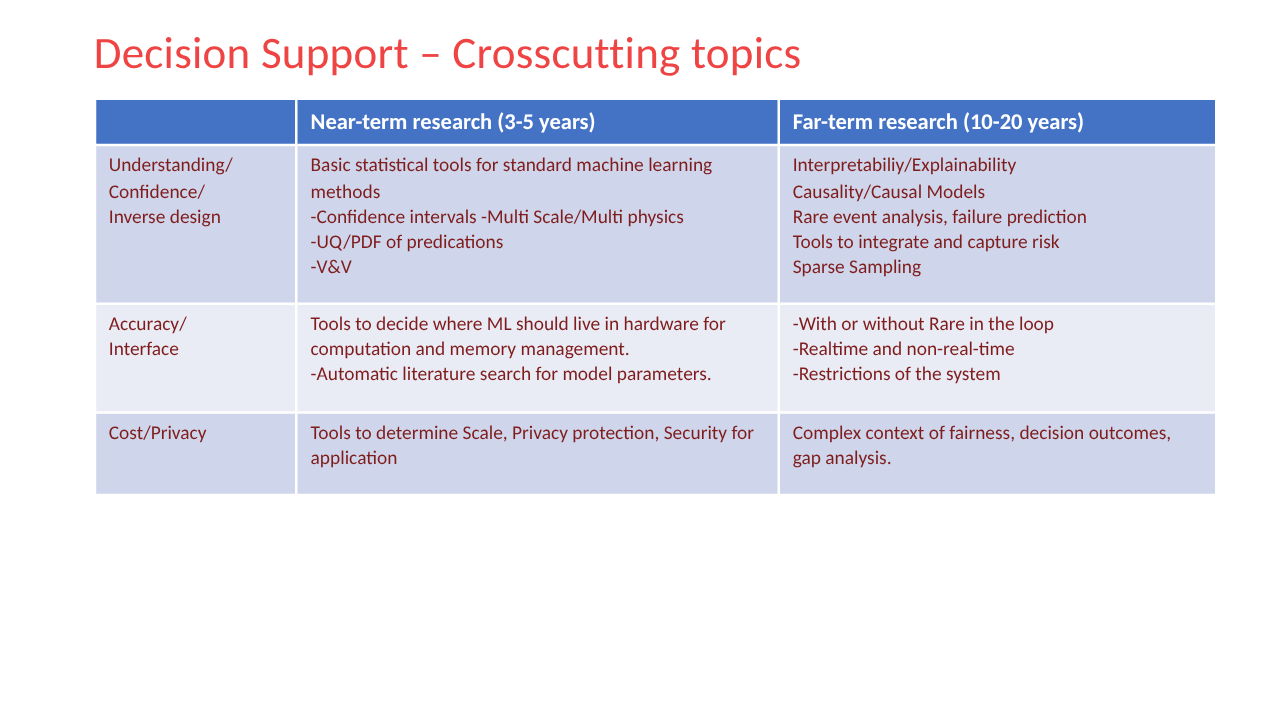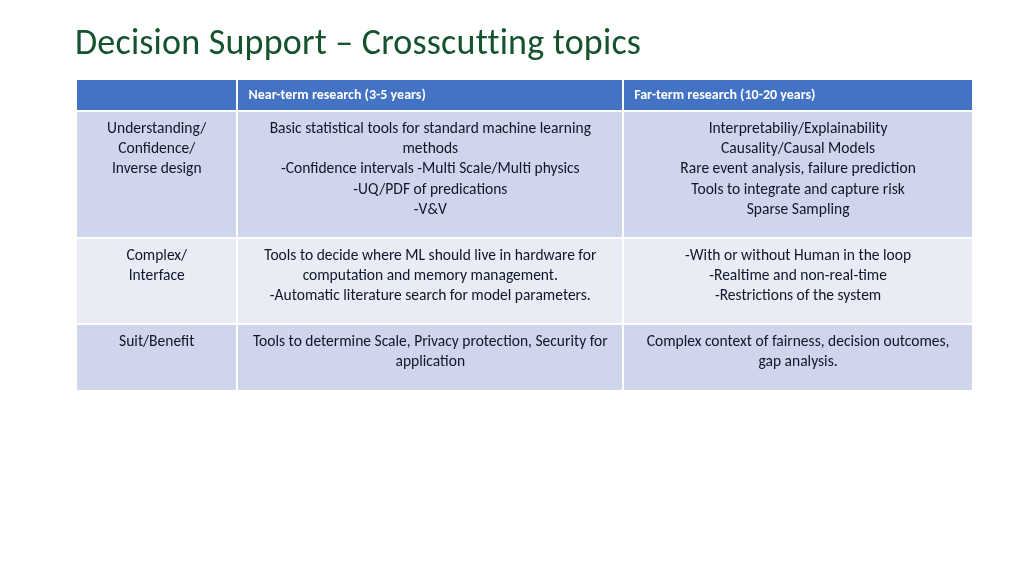--- a/index.html
+++ b/index.html
@@ -10,21 +10,21 @@
     height: 576px;
     overflow: hidden;
     color: #333;
   }
   .slide {
     padding: 20px 50px 20px 75px;
   }
   .title {
     font-size: 36px;
     font-weight: 400;
-    color: #14532d;
+    color: #ef4444;
     margin-bottom: 14px;
     letter-spacing: 0.2px;
   }
   table {
     border-collapse: collapse;
     width: 100%;
     table-layout: fixed;
     font-size: 15.5px;
     line-height: 1.3;
   }
@@ -32,32 +32,31 @@
   col.c1 { width: 43%; }
   col.c2 { width: 39%; }
   th {
     background: #4472c4;
     color: #ffffff;
     text-align: left;
     font-weight: 700;
     padding: 6px 10px;
     border: 2px solid #ffffff;
     vertical-align: top;
-    font-size: 14px;
+    font-size: 18px;
   }
   th.blank {
     background: #4472c4;
   }
   td {
     vertical-align: top;
     padding: 6px 10px 18px 10px;
     border: 2px solid #ffffff;
-    color: #0f172a;
+    color: #7f1d1d;
     white-space: pre-line;
-    text-align: center;
   }
   tr.odd td  { background: #cfd5ea; }
   tr.even td { background: #e9ebf5; }
   
 </style>
 </head>
 <body>
 
 <div class="slide">
   <h1 class="title">Decision Support – Crosscutting topics</h1>
@@ -84,28 +83,28 @@
 -Confidence intervals  -Multi Scale/Multi physics
 -UQ/PDF of predications
 -V&amp;V</td>
         <td>Interpretabiliy/Explainability
 Causality/Causal Models
 Rare event analysis, failure prediction
 Tools to integrate and capture risk
 Sparse Sampling</td>
       </tr>
       <tr class="even">
-        <td>Complex/
+        <td>Accuracy/
 Interface</td>
         <td>Tools to decide where ML should live in hardware for computation and memory management.
 -Automatic literature search for model parameters.</td>
-        <td>-With or without Human in the loop
+        <td>-With or without Rare in the loop
 -Realtime and non-real-time
 -Restrictions of the system</td>
       </tr>
       <tr class="odd">
-        <td>Suit/Benefit</td>
+        <td>Cost/Privacy</td>
         <td>Tools to determine Scale, Privacy protection, Security for application</td>
         <td>Complex context of fairness, decision outcomes, gap analysis.</td>
       </tr>
     </tbody>
   </table>
 </div>
 
 </body></html>

